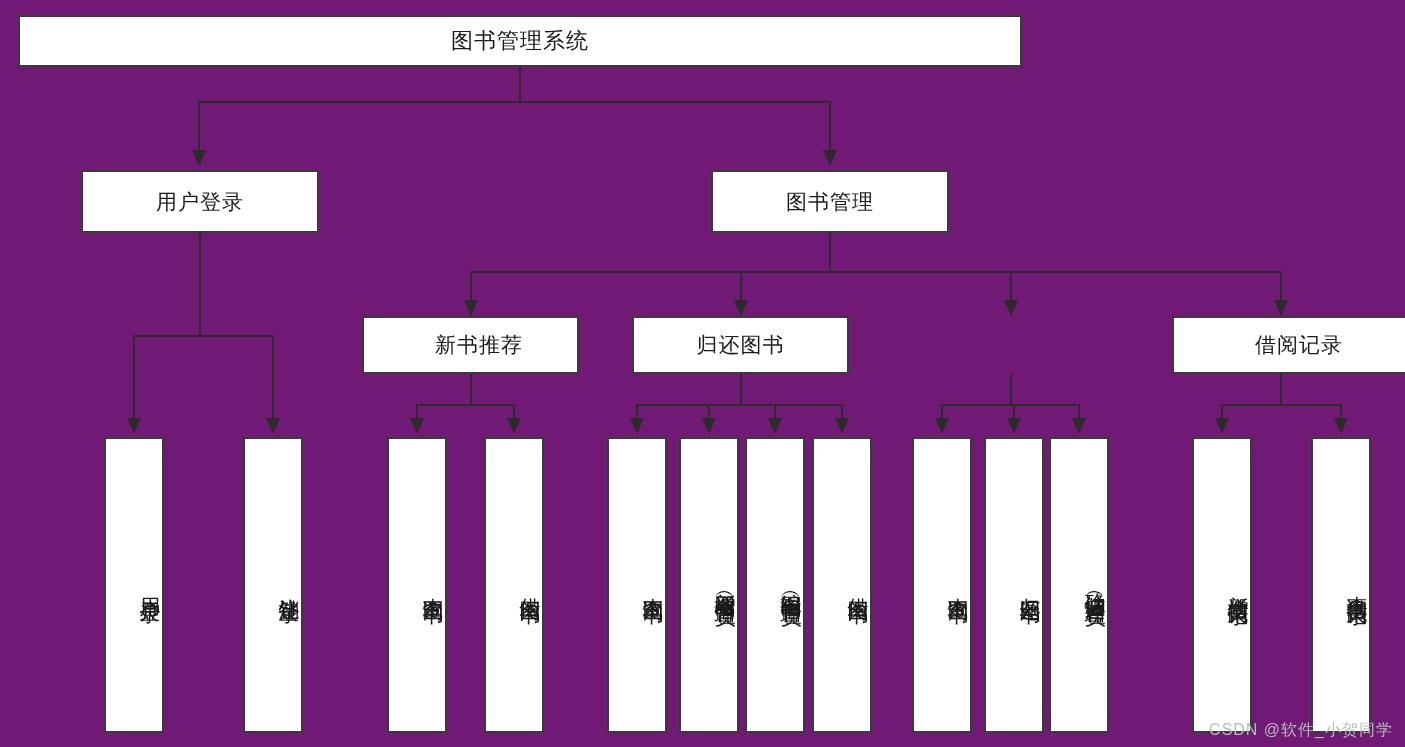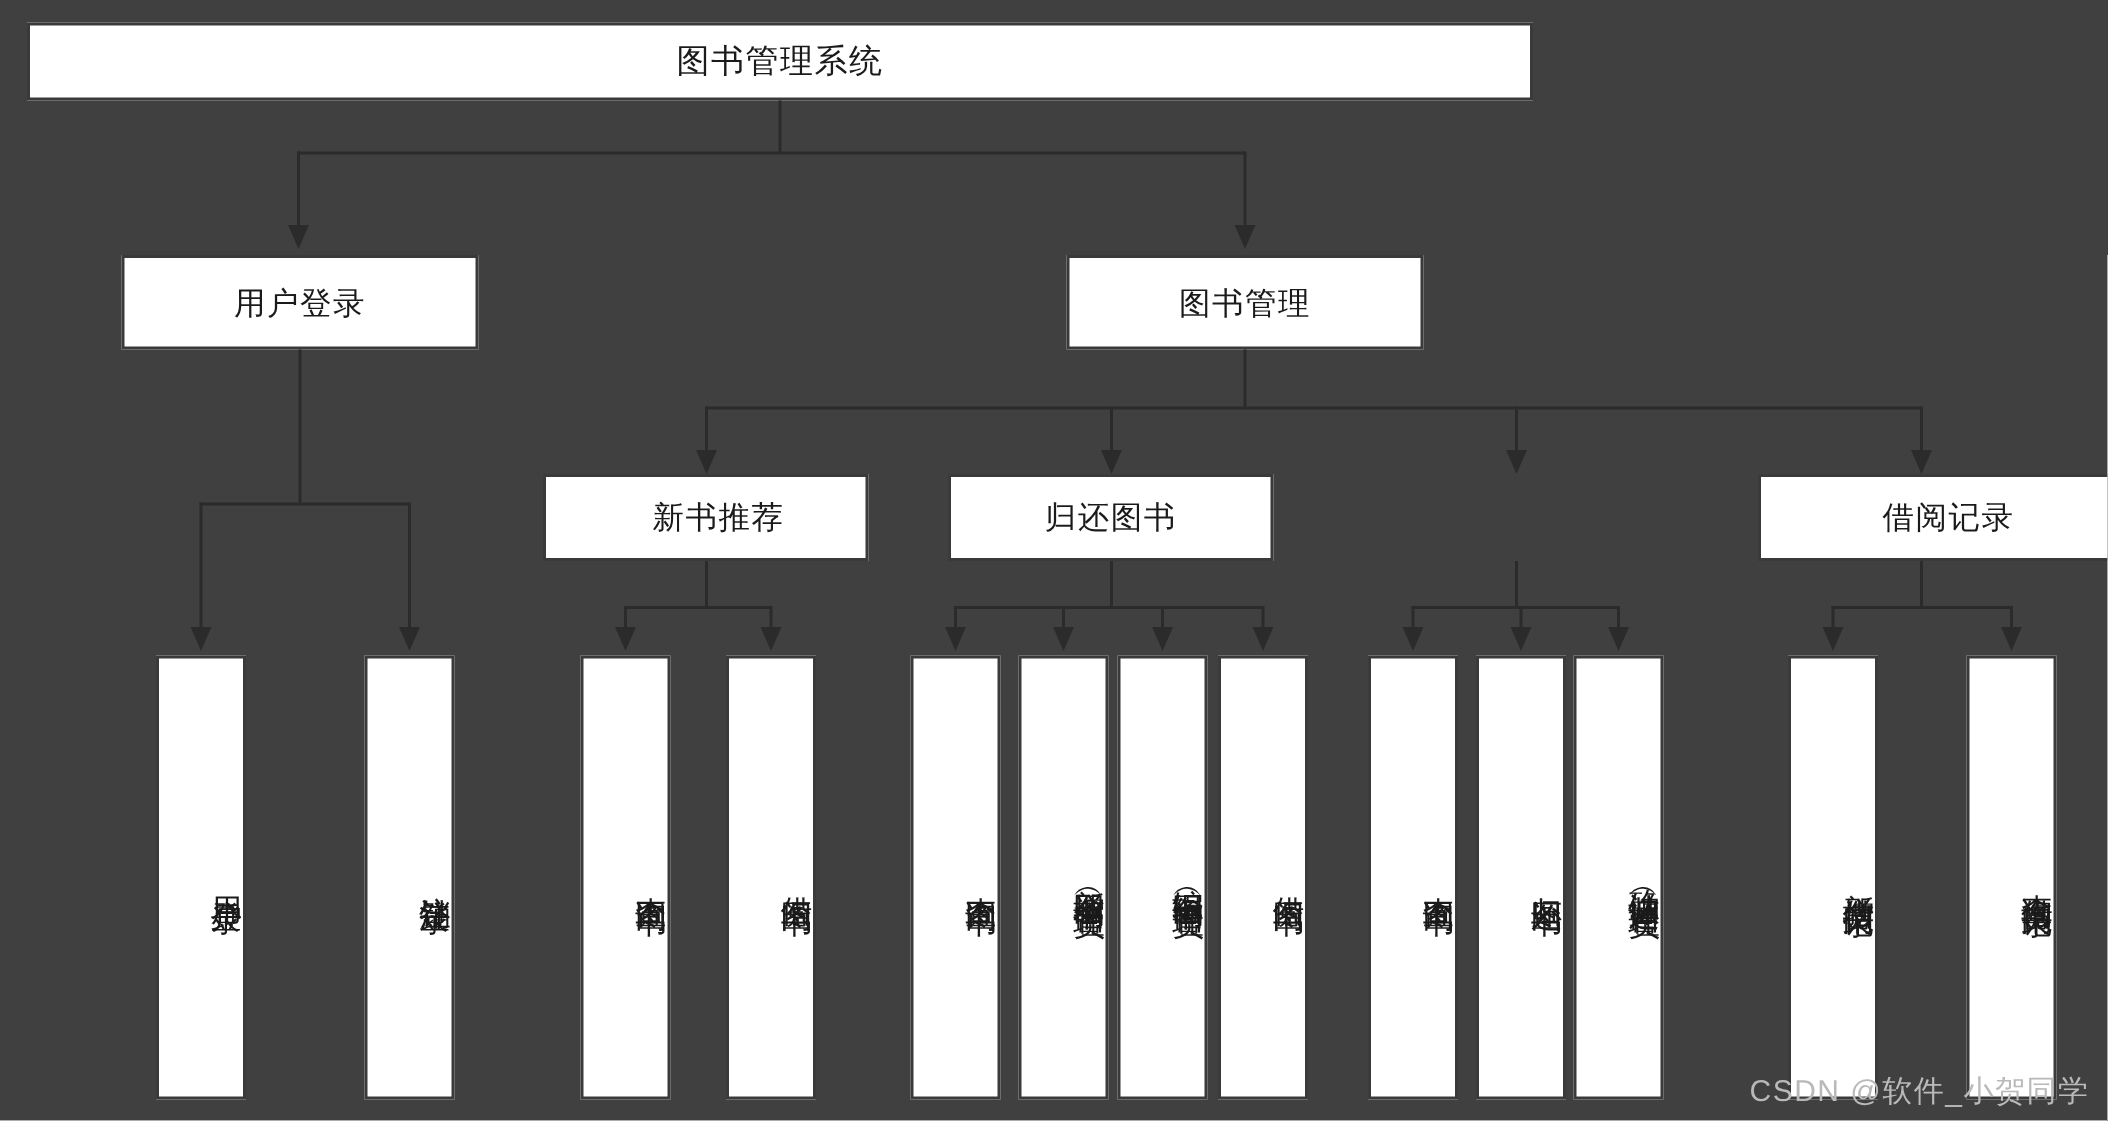--- a/index.html
+++ b/index.html
@@ -7,21 +7,21 @@
     padding: 0;
     background: #ffffff;
   }
   body {
     font-family: "Liberation Sans", "DejaVu Sans", sans-serif;
   }
   #canvas {
     position: relative;
     width: 1405px;
     height: 747px;
-    background: #404040;
+    background: #701a75;
     overflow: hidden;
   }
   .node {
     position: absolute;
     box-sizing: border-box;
     border: 2px solid #3a3a3a;
     background: #ffffff;
     display: flex;
     align-items: center;
     justify-content: center;
@@ -61,21 +61,21 @@
     width: 0;
     height: 0;
     border-left: 7px solid transparent;
     border-right: 7px solid transparent;
     border-top: 16px solid #2b2b2b;
   }
   #watermark {
     position: absolute;
     right: 12px;
     bottom: 6px;
-    font-size: 20px;
+    font-size: 16px;
     color: #b9b9b9;
     letter-spacing: 1px;
     white-space: nowrap;
     pointer-events: none;
   }
 </style>
 </head>
 <body>
 
 <div id="canvas">

